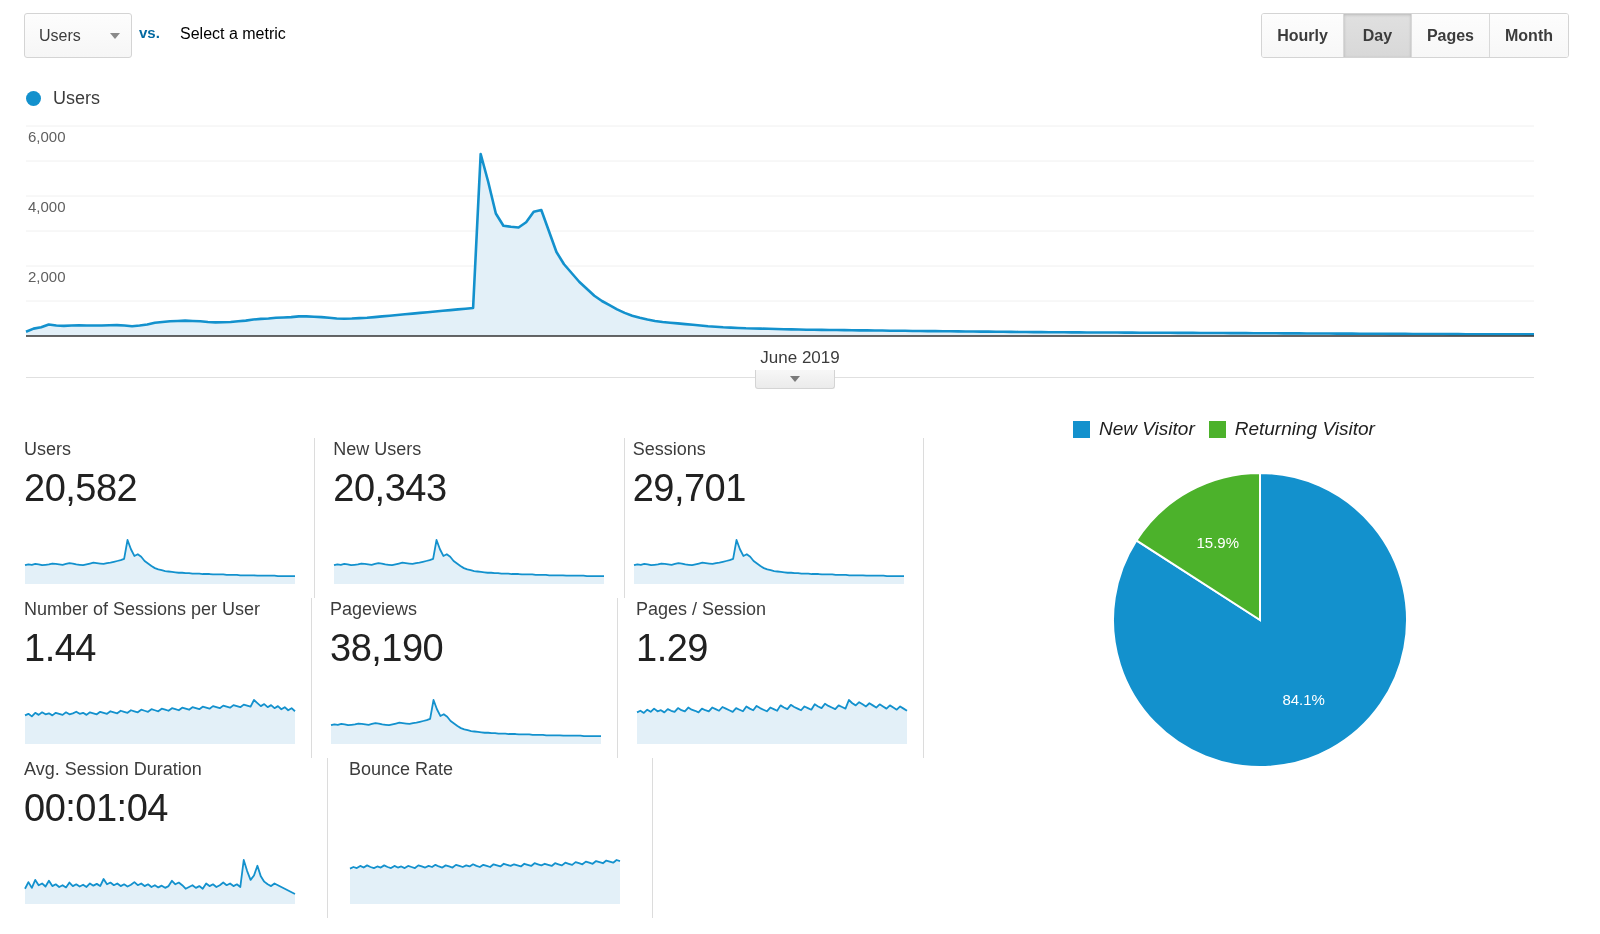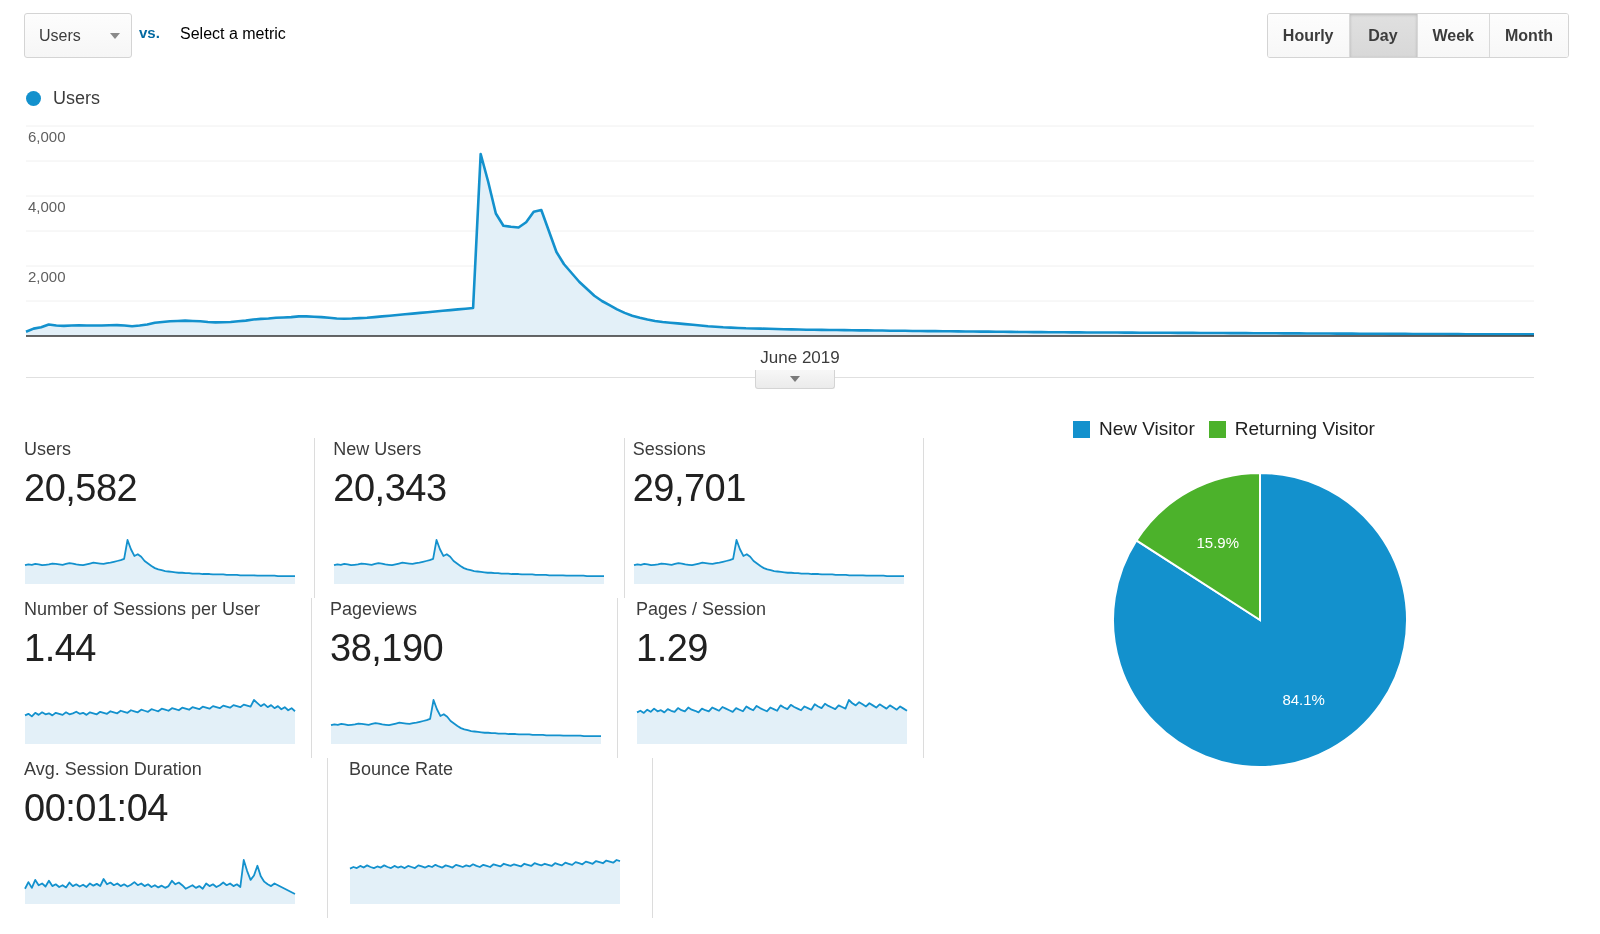--- a/index.html
+++ b/index.html
@@ -107,21 +107,21 @@
   }
   .card-value {
     font-size: 38px; font-weight: 300; color: #212121;
     line-height: 46px; letter-spacing: -0.5px;
   }
   .spark { position: absolute; left: 0; top: 94px; }
 
   
   .pie-legend {
     position: absolute; left: 1073px; top: 418px;
-    display: flex; align-items: center; gap: 14px;
+    display: flex; align-items: center; gap: 14px; font-style: italic;
   }
   .pie-legend-item { display: flex; align-items: center; gap: 9px; }
   .pie-swatch { width: 17px; height: 17px; }
   .pie-legend-text { font-size: 19px; color: #212121; }
   .pie-wrap { position: absolute; left: 1100px; top: 460px; }
 </style>
 </head>
 <body>
 
 <div class="page">
@@ -130,21 +130,21 @@
     <div class="metric-select">
       <span>Users</span>
       <span class="caret"></span>
     </div>
     <div class="vs-label">vs.</div>
     <div class="select-metric-link" style="color: #000000;">Select a metric</div>
 
     <div class="granularity">
       <div class="gran-btn">Hourly</div>
       <div class="gran-btn active">Day</div>
-      <div class="gran-btn">Week</div>
+      <div class="gran-btn">Pages</div>
       <div class="gran-btn">Month</div>
     </div>
   </div>
 
   <div class="chart-legend">
     <span class="legend-dot" style="background: rgb(19, 145, 205);"></span>
     <span class="legend-text">Users</span>
   </div>
 
   <div class="chart-area">

